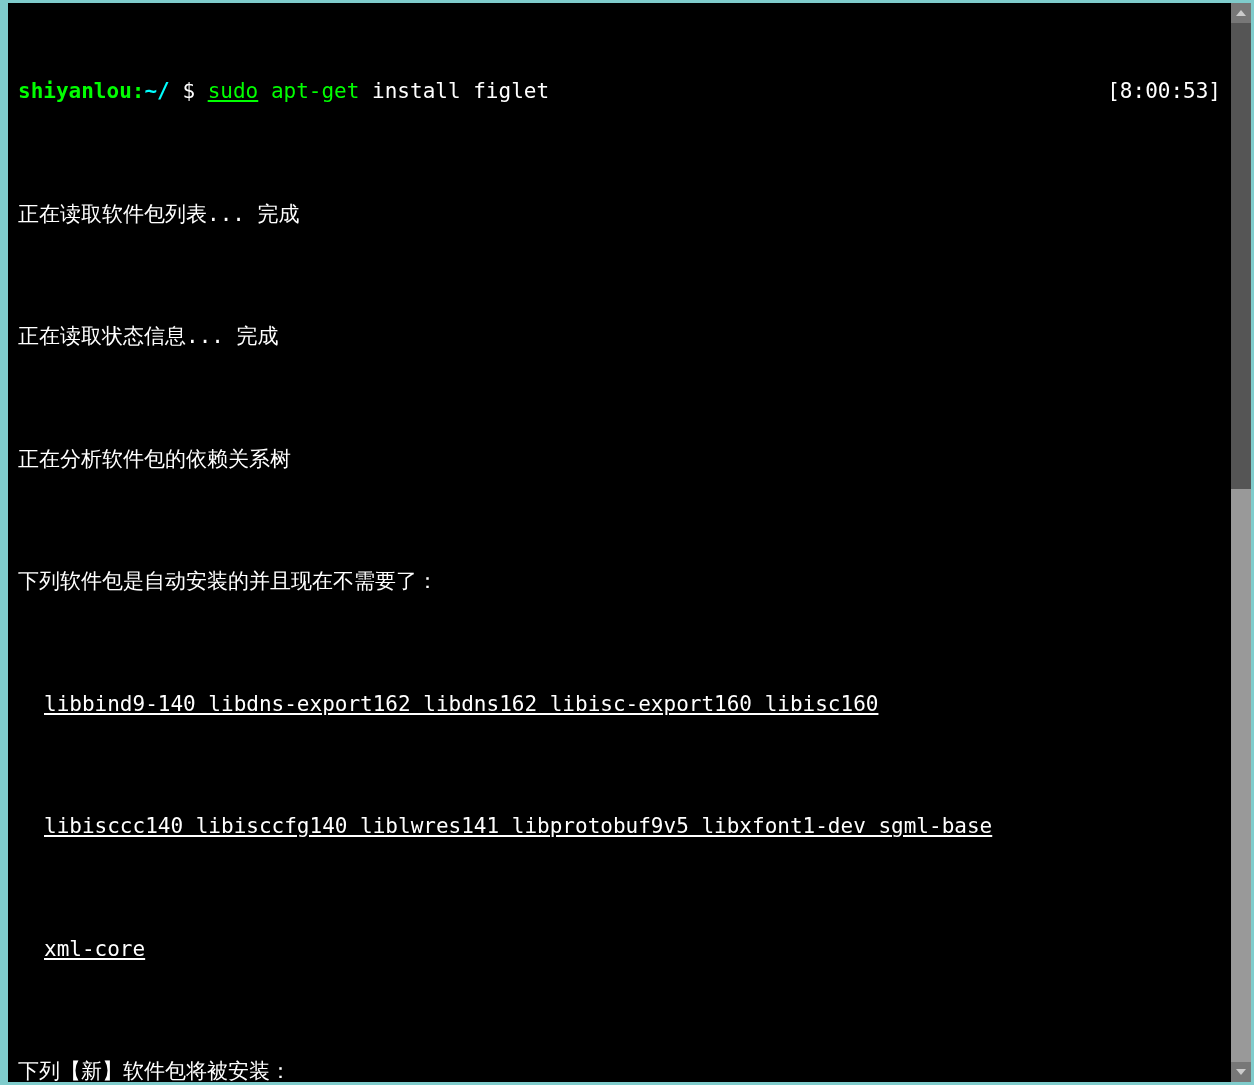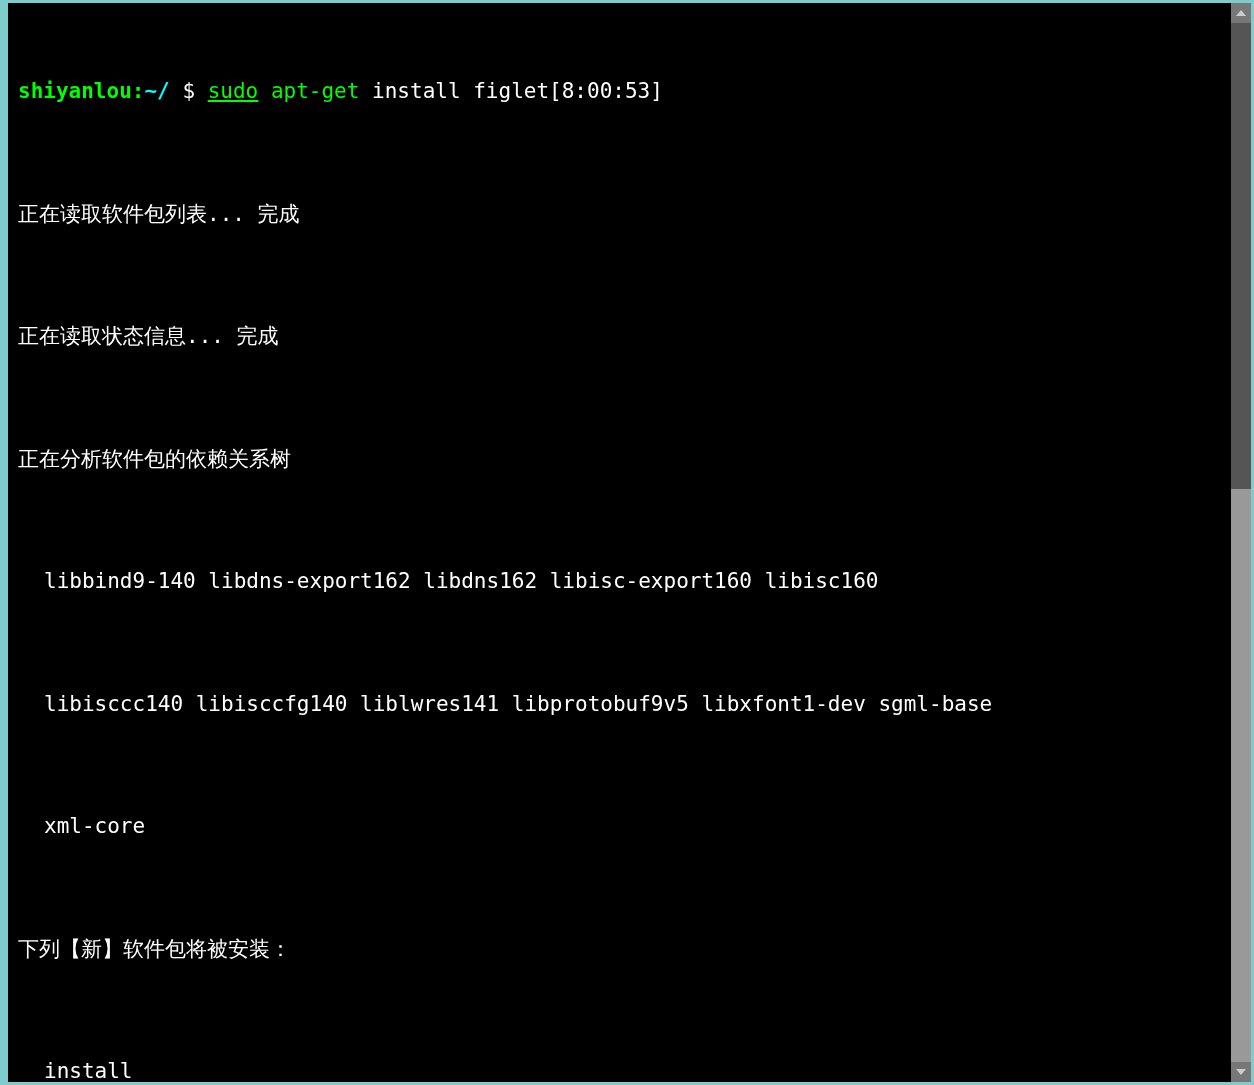--- a/index.html
+++ b/index.html
@@ -74,49 +74,51 @@
     .scrollbar-arrow.down::after {
       border-top: 6px solid #ccc;
     }
     .green { color: #00ff00; }
     .green-bold { color: #00ff00; font-weight: bold; }
     .cyan-bold { color: #00ffff; font-weight: bold; }
     .white { color: #ffffff; }
     .underline { text-decoration: underline; }
     .prompt-row {
       display: flex;
-      justify-content: flex-start;
+      justify-content: space-between;
       align-items: baseline;
     }
     .prompt-left {
       display: inline;
     }
     .prompt-time {
       white-space: nowrap;
     }
     .line {
       display: block;
       margin-top: 28px;
     }
     .indent {
       padding-left: 26px;
+      text-decoration: underline;
     }
   </style>
 </head>
 <body>
 
 <div class="terminal-wrapper">
   <div class="terminal">
     <div class="prompt-row">
       <span class="prompt-left"><span class="green-bold">shiyanlou:</span><span class="cyan-bold">~/</span><span class="white"> $ </span><span class="green underline">sudo</span><span> </span><span class="green">apt-get</span><span class="white"> install figlet</span></span>
       <span class="white prompt-time">[8:00:53]</span>
     </div>
     <span class="line">正在读取软件包列表... 完成</span>
     <span class="line">正在读取状态信息... 完成</span>
     <span class="line">正在分析软件包的依赖关系树</span>
+    <span class="line">下列软件包是自动安装的并且现在不需要了：</span>
     <span class="line indent">libbind9-140 libdns-export162 libdns162 libisc-export160 libisc160</span>
     <span class="line indent">libisccc140 libisccfg140 liblwres141 libprotobuf9v5 libxfont1-dev sgml-base</span>
     <span class="line indent">xml-core</span>
     <span class="line">下列【新】软件包将被安装：</span>
     <span class="line indent">install</span>
     
     
     
     
     

